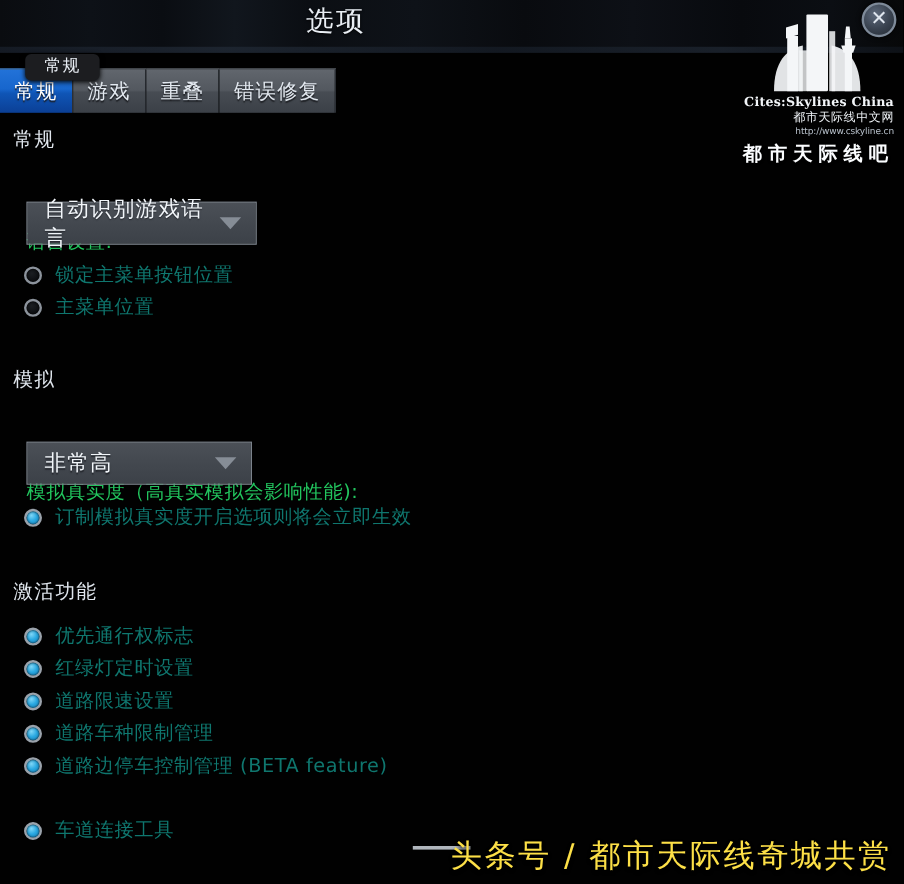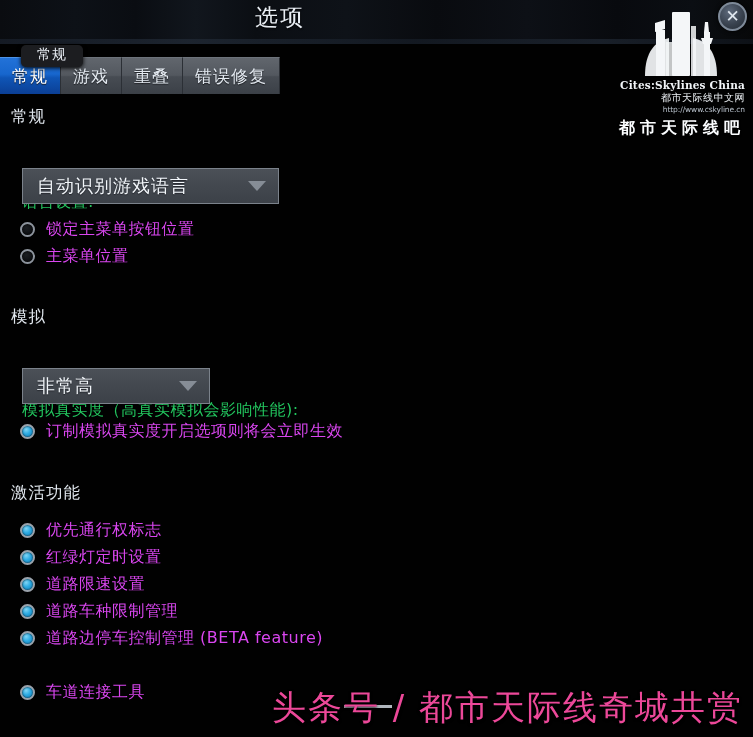--- a/index.html
+++ b/index.html
@@ -134,30 +134,30 @@
     border: 2px solid #8c939c;
     flex: 0 0 auto;
     box-shadow: inset 0 0 2px #000;
   }
   .radio.on {
     background: radial-gradient(circle at 38% 32%, #7fd6f6 0%, #2aa9e2 45%, #1685c2 100%);
     border-color: #9aa2ab;
   }
   .opt-label {
     margin-left: 11px;
-    font-size: 16px; color: #d946ef; letter-spacing: .5px;
+    font-size: 16px; color: #0f766e; letter-spacing: .5px;
     white-space: nowrap;
   }
   .feat { left: 20px; height: 26px; }
   .feat .opt-label { font-size: 16px; text-align: center; }
 
   
   #watermark {
     position: absolute; right: 10px; bottom: 6px;
-    font-size: 34px; color: #ec4899; letter-spacing: 2px;
+    font-size: 26px; color: #fde047; letter-spacing: 2px;
     text-shadow: 0 1px 3px #000;
     margin-top: 36px;
   }
   #wm-rule {
     position: absolute; left: 344px; bottom: 29px; width: 48px; height: 3px;
     background: #cfd6de; opacity: .85;
   }
 </style>
 </head>
 <body>
@@ -199,21 +199,21 @@
     <div class="tab active">常规</div>
     <div class="tab">游戏</div>
     <div class="tab">重叠</div>
     <div class="tab">错误修复</div>
   </div>
 
   <div class="sect-title" style="top:106px">常规</div>
 
   <div class="field-label" style="top:144px">语言设置:</div>
 
-  <div class="dropdown" style="top:168px; width:257px">
+  <div class="dropdown" style="top:168px; width:192px">
     <div class="dd-val">自动识别游戏语言</div>
     <div class="dd-arrow"></div>
   </div>
 
   <div class="opt" style="top:218px">
     <div class="radio"></div>
     <div class="opt-label">锁定主菜单按钮位置</div>
   </div>
   <div class="opt" style="top:245px">
     <div class="radio"></div>

